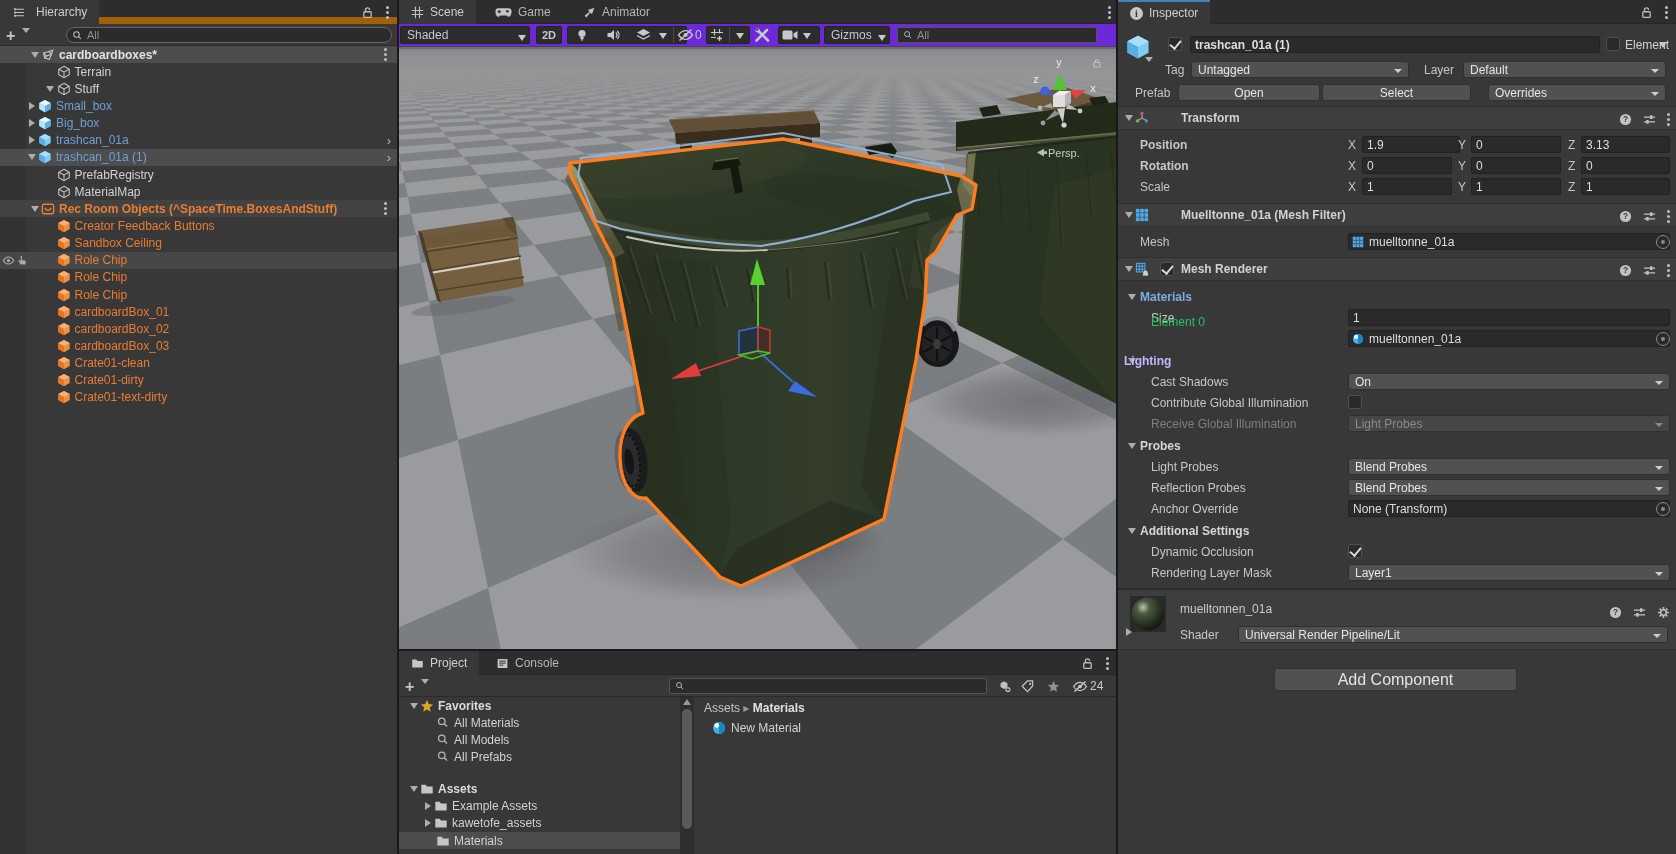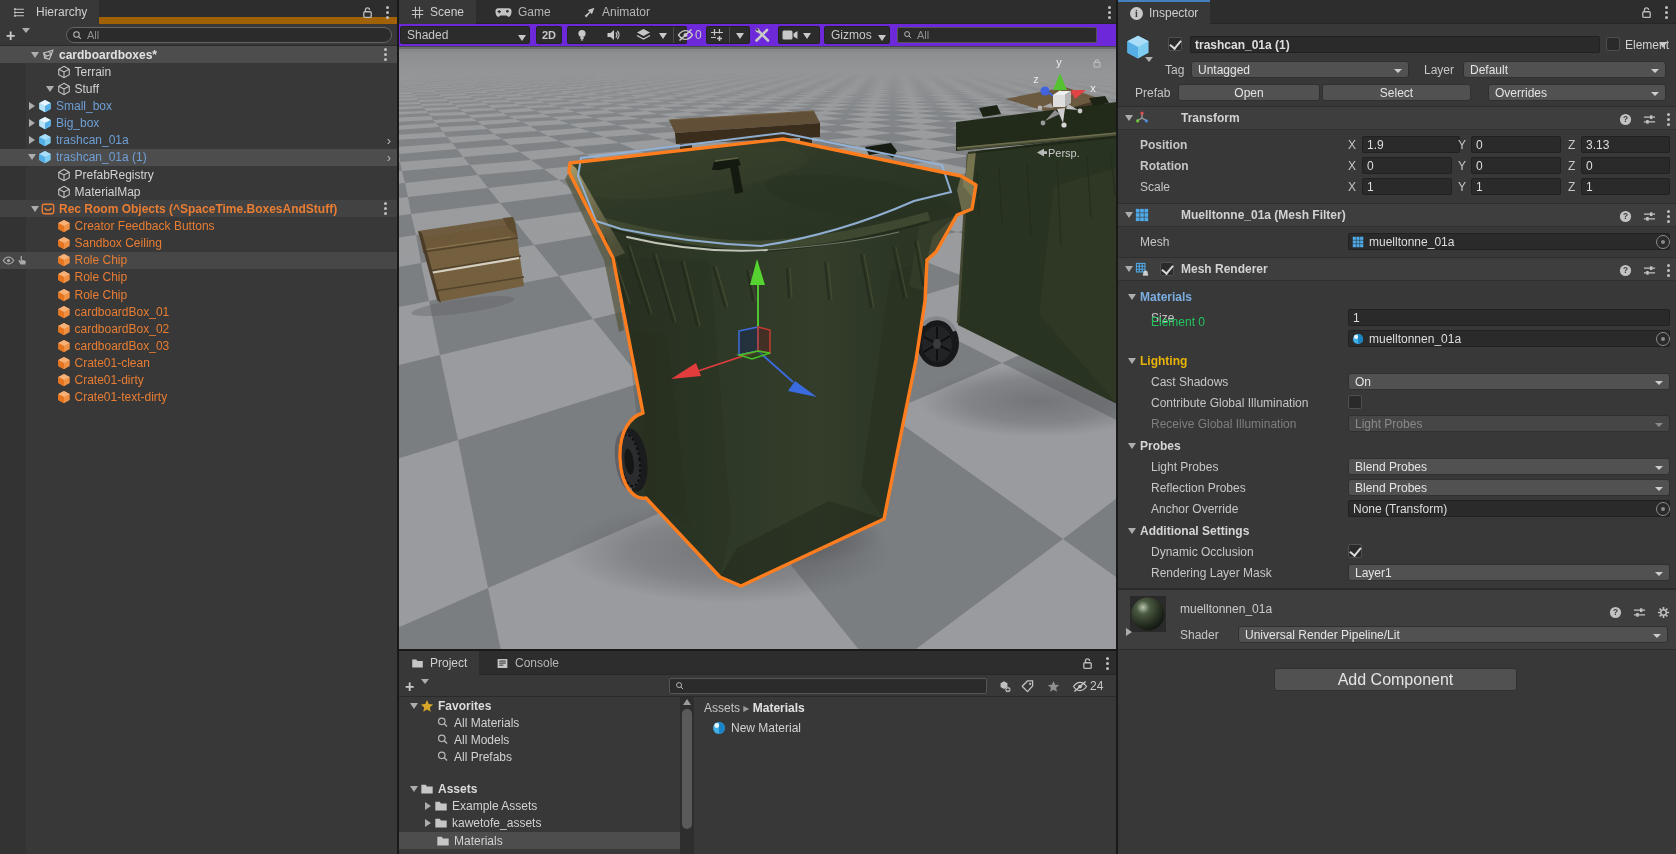--- a/index.html
+++ b/index.html
@@ -1646,21 +1646,21 @@
   <span class="abs" style="left:33px;top:32px;color:#22c55e">Element 0</span>
   <div class="field abs" style="left:230px;top:47px;width:322px;padding-left:20px">muelltonnen_01a
    <svg class="abs" style="left:3px;top:2px;width:12px;height:12px">
           <use href="#matball"></use>
         </svg>
    <span class="abs" style="right:-1px;top:1px;width:14px;height:14px;border-radius:50%;border:1px solid #8a8a8a"></span><span class="abs" style="right:4px;top:6px;width:4px;height:4px;border-radius:50%;background:#8a8a8a"></span>
   </div>
   <span class="fold abs" style="left:7px;top:71px">
         <span class="caret-d"></span>
       </span>
-      <b class="abs" style="left:22px;top:71px;color:#eab308">Lighting</b>
+      <b class="abs" style="left:6px;top:71px;color:#c4b5fd">Lighting</b>
   <span class="abs" style="left:33px;top:92px;color:#c6c6c6">Cast Shadows</span>
   <div class="drop abs" style="left:230px;top:90px;width:322px">On<span class="arr"></span></div>
   <span class="abs" style="left:33px;top:113px;color:#c6c6c6">Contribute Global Illumination</span>
   <div class="chk abs" style="left:230px;top:112px"></div>
   <span class="abs" style="left:33px;top:134px;color:#7e7e7e">Receive Global Illumination</span>
   <div class="drop dis abs" style="left:230px;top:132px;width:322px">Light Probes<span class="arr"></span></div>
   <span class="fold abs" style="left:7px;top:156px">
         <span class="caret-d"></span>
       </span>
       <b class="abs" style="left:22px;top:156px;color:#d6d6d6">Probes</b>

